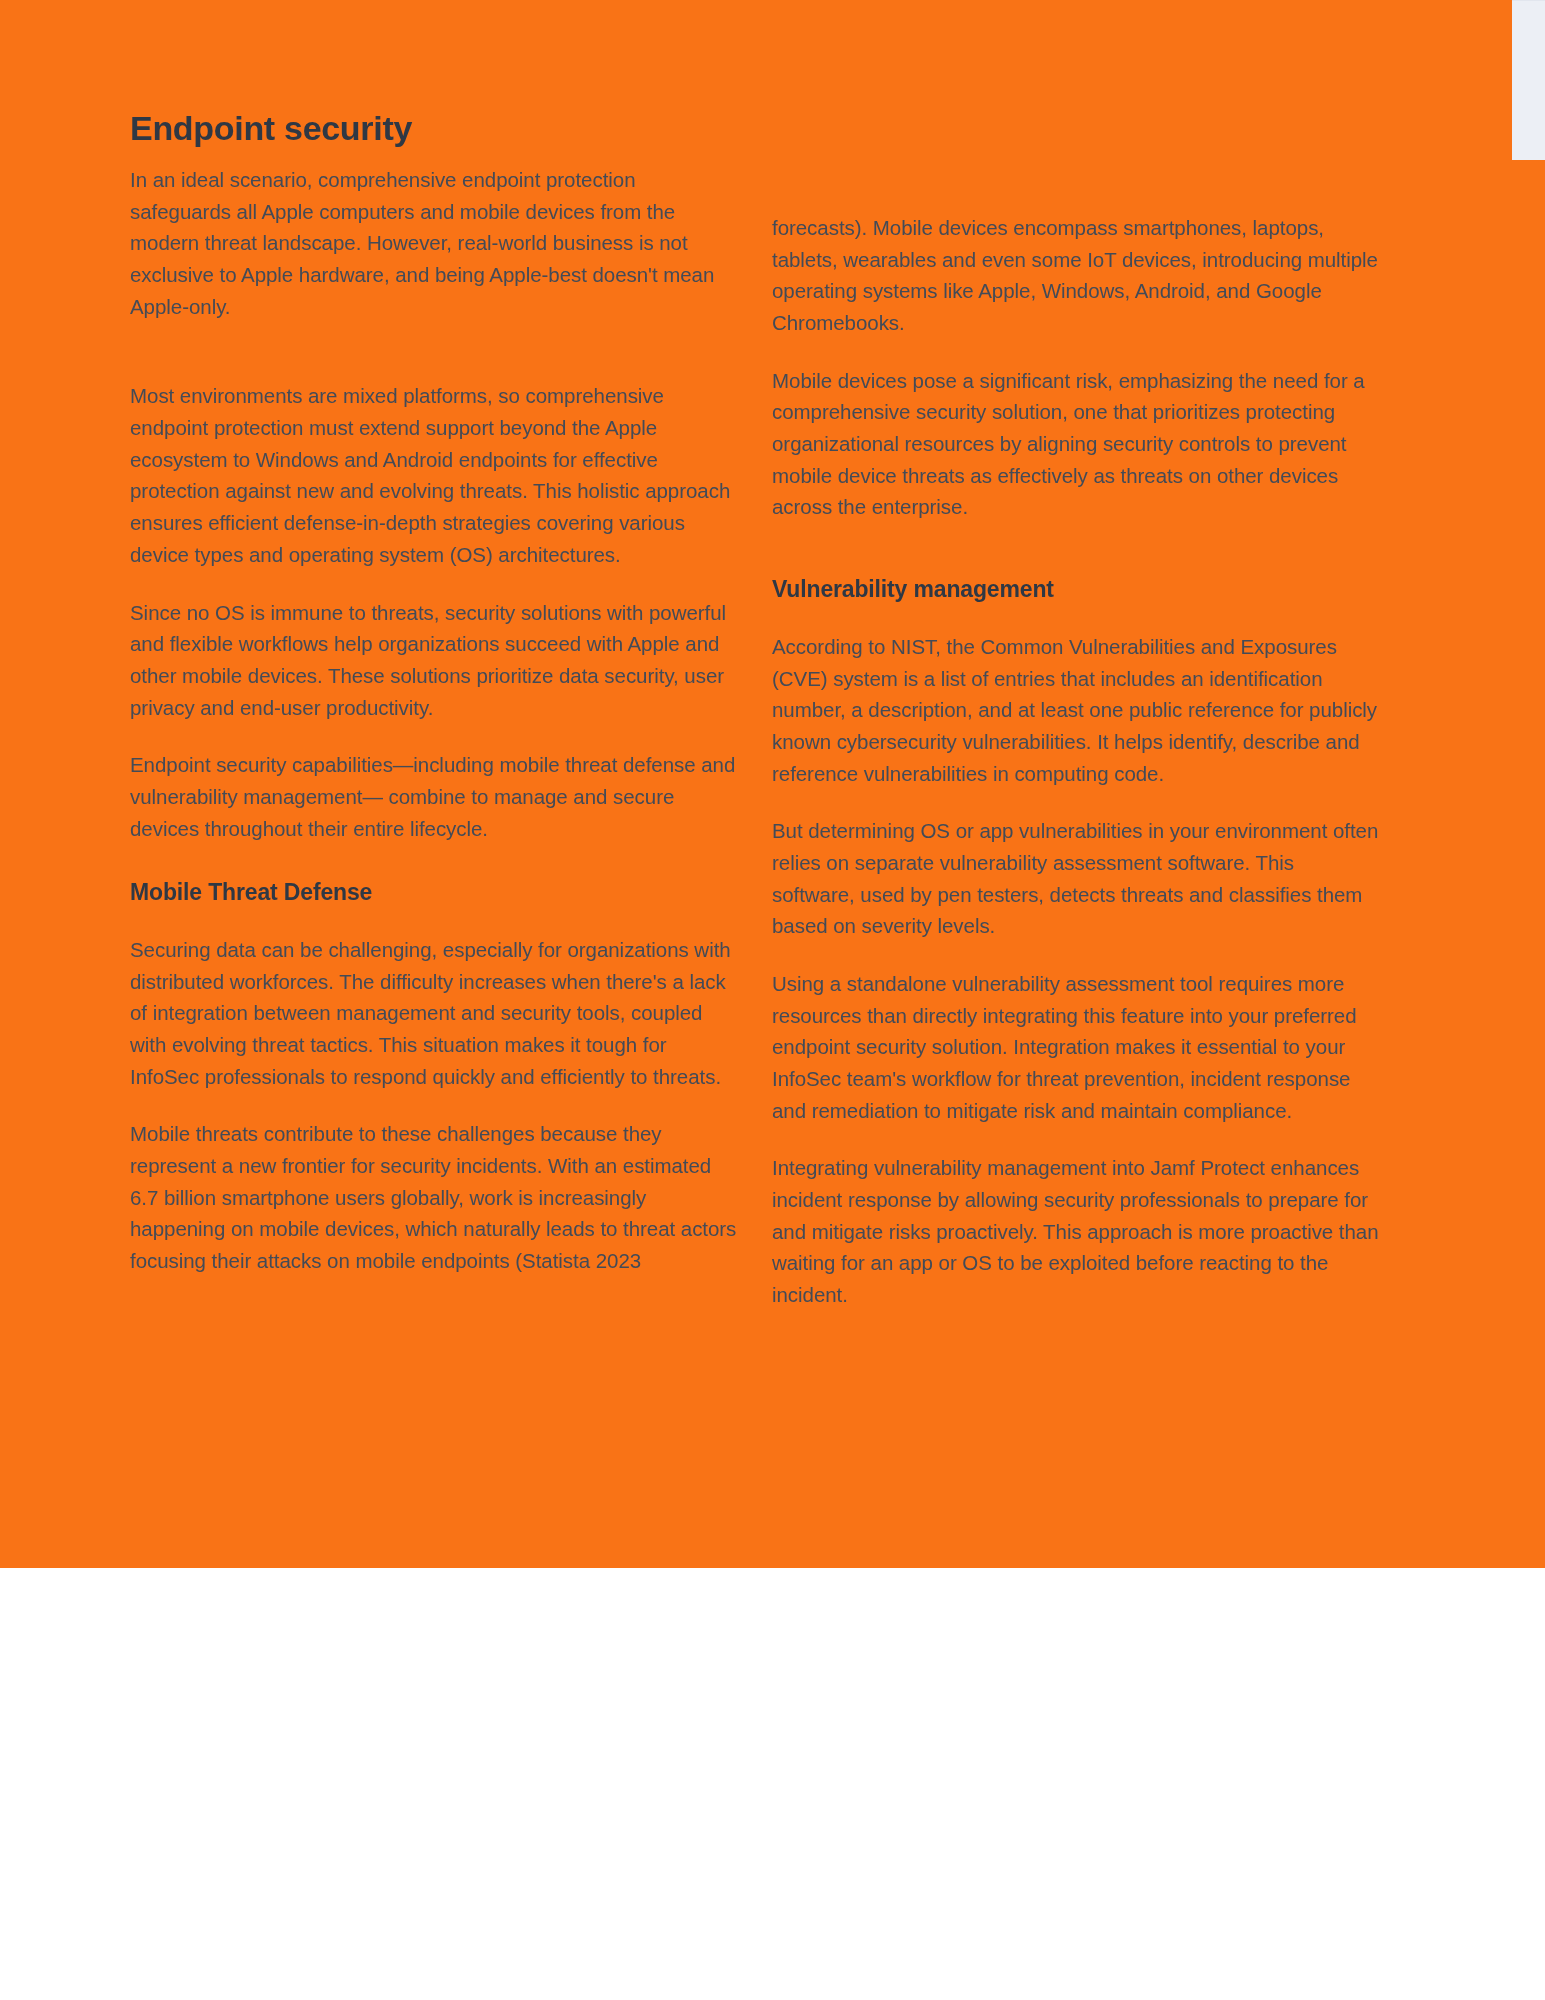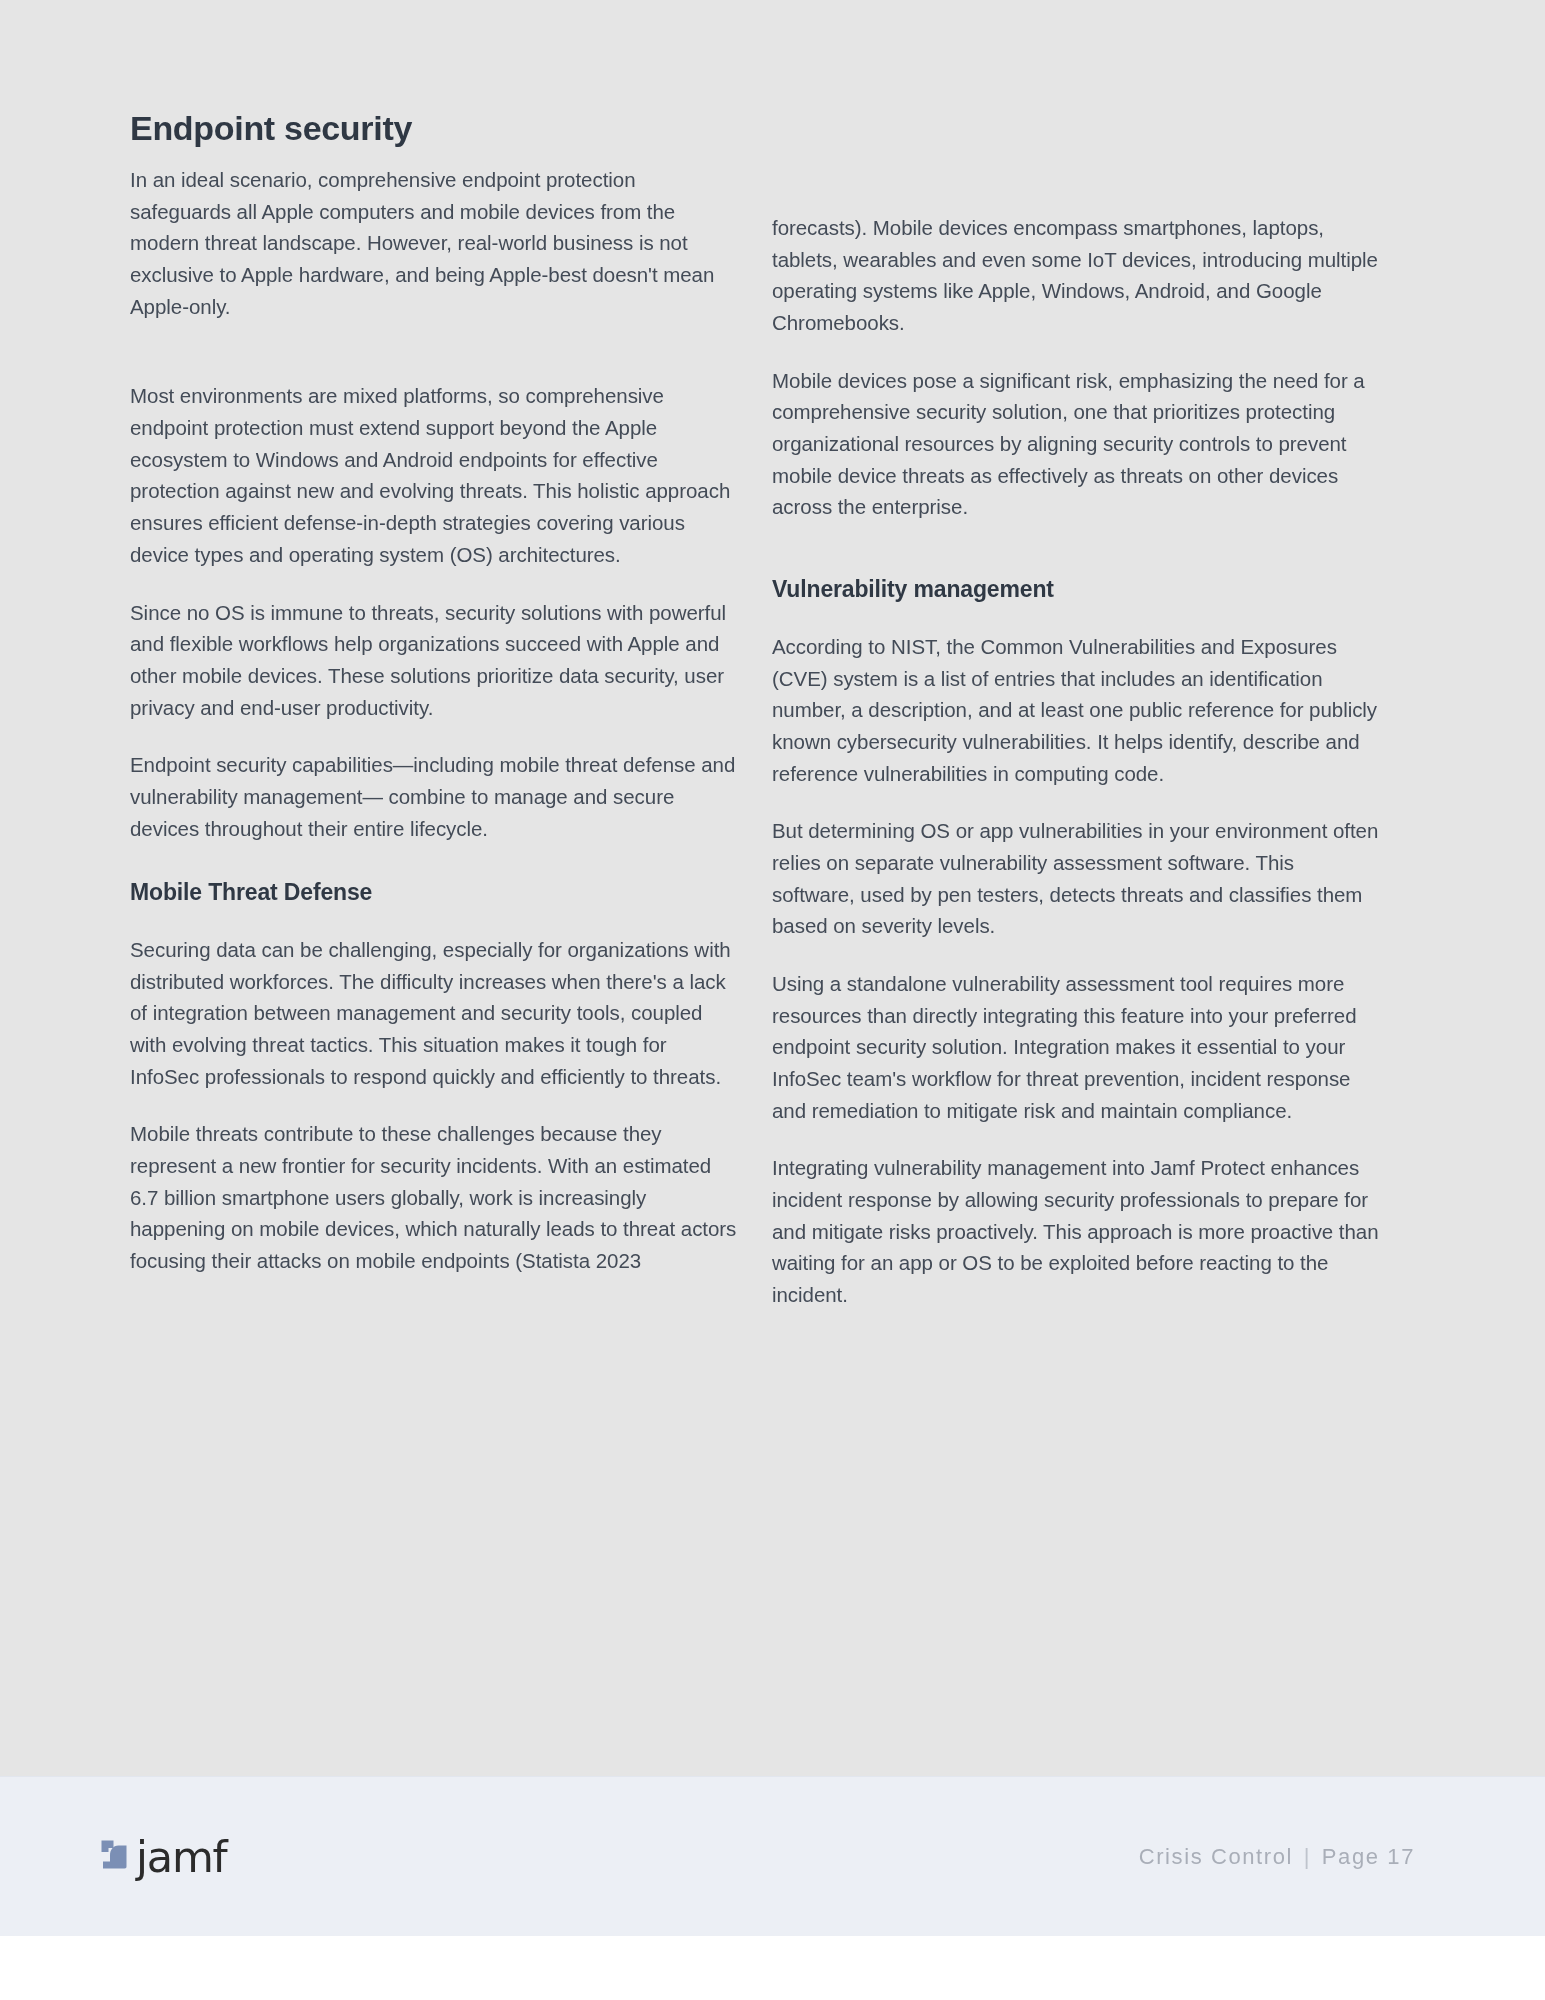--- a/index.html
+++ b/index.html
@@ -12,24 +12,24 @@
   body {
     background: #ffffff;
     font-family: "Liberation Sans", sans-serif;
     color: #3c4450;
     overflow: hidden;
   }
 
   .page {
     position: relative;
     width: 1545px;
-    height: 1936px;
-    background: #e5e5e5;
-    display: flex;
-    flex-direction: column;
+    height: 1568px;
+    background: #f97316;
+    display: flex;
+    flex-direction: row;
   }
 
   .page-body {
     flex: 1 1 auto;
     padding: 108px 130px 0 130px;
     position: relative;
   }
 
   .page-title {
     font-size: 34px;

